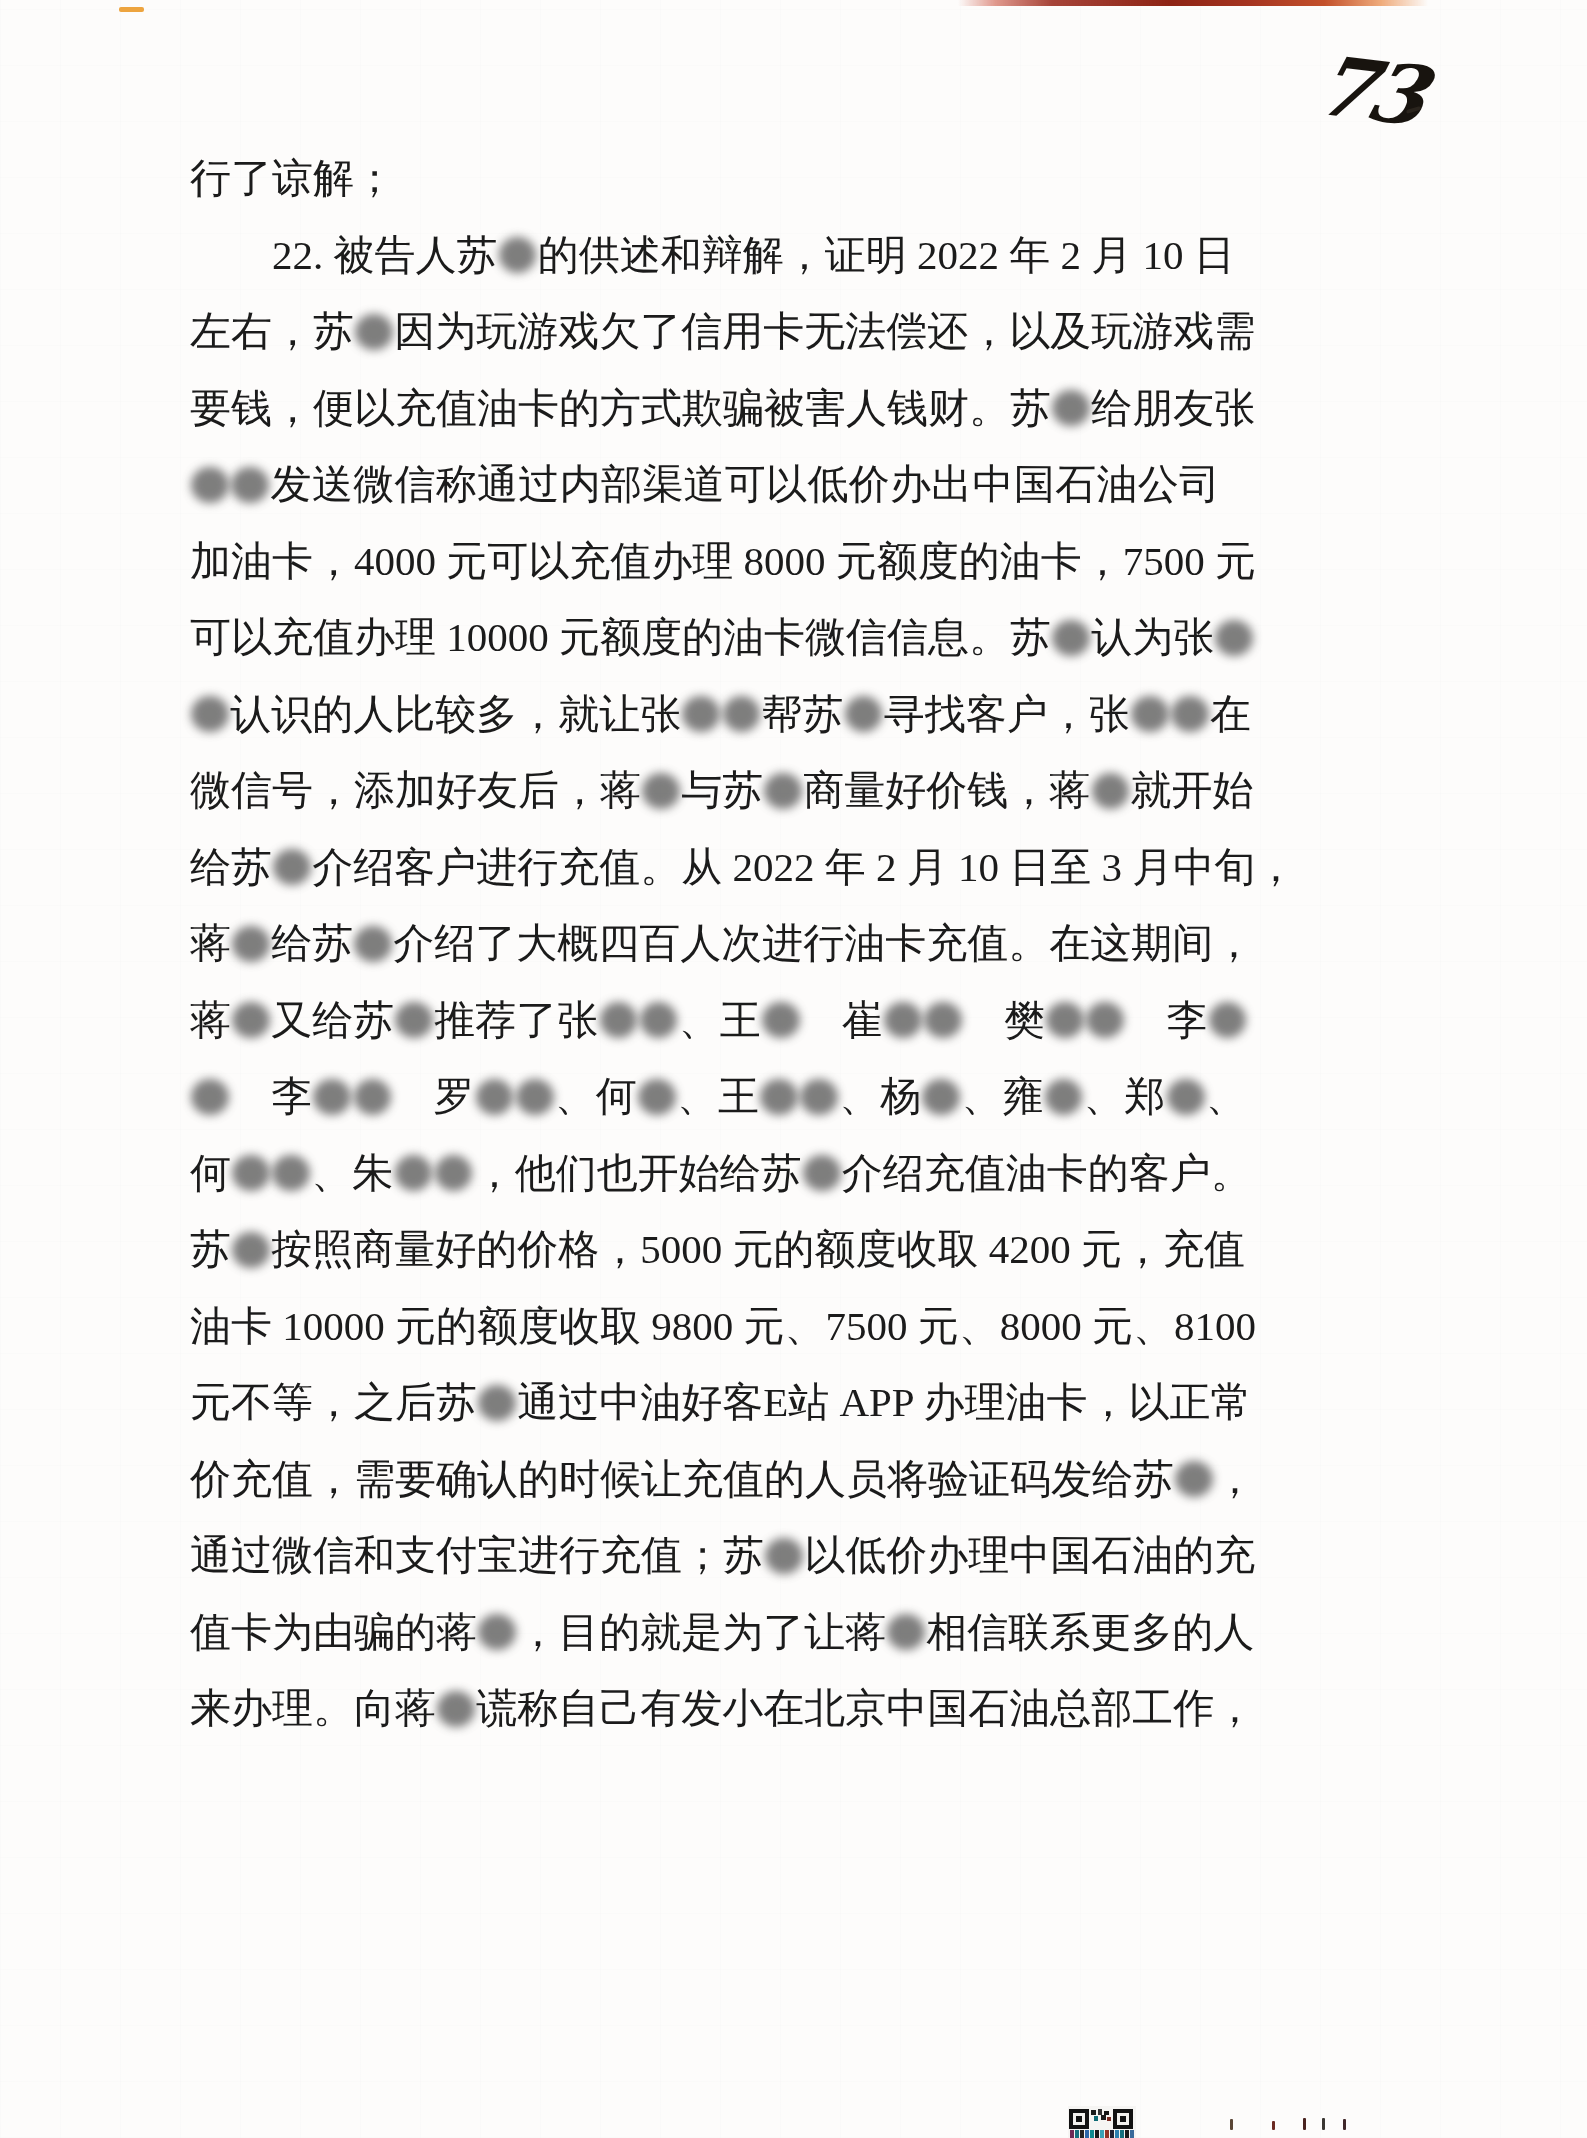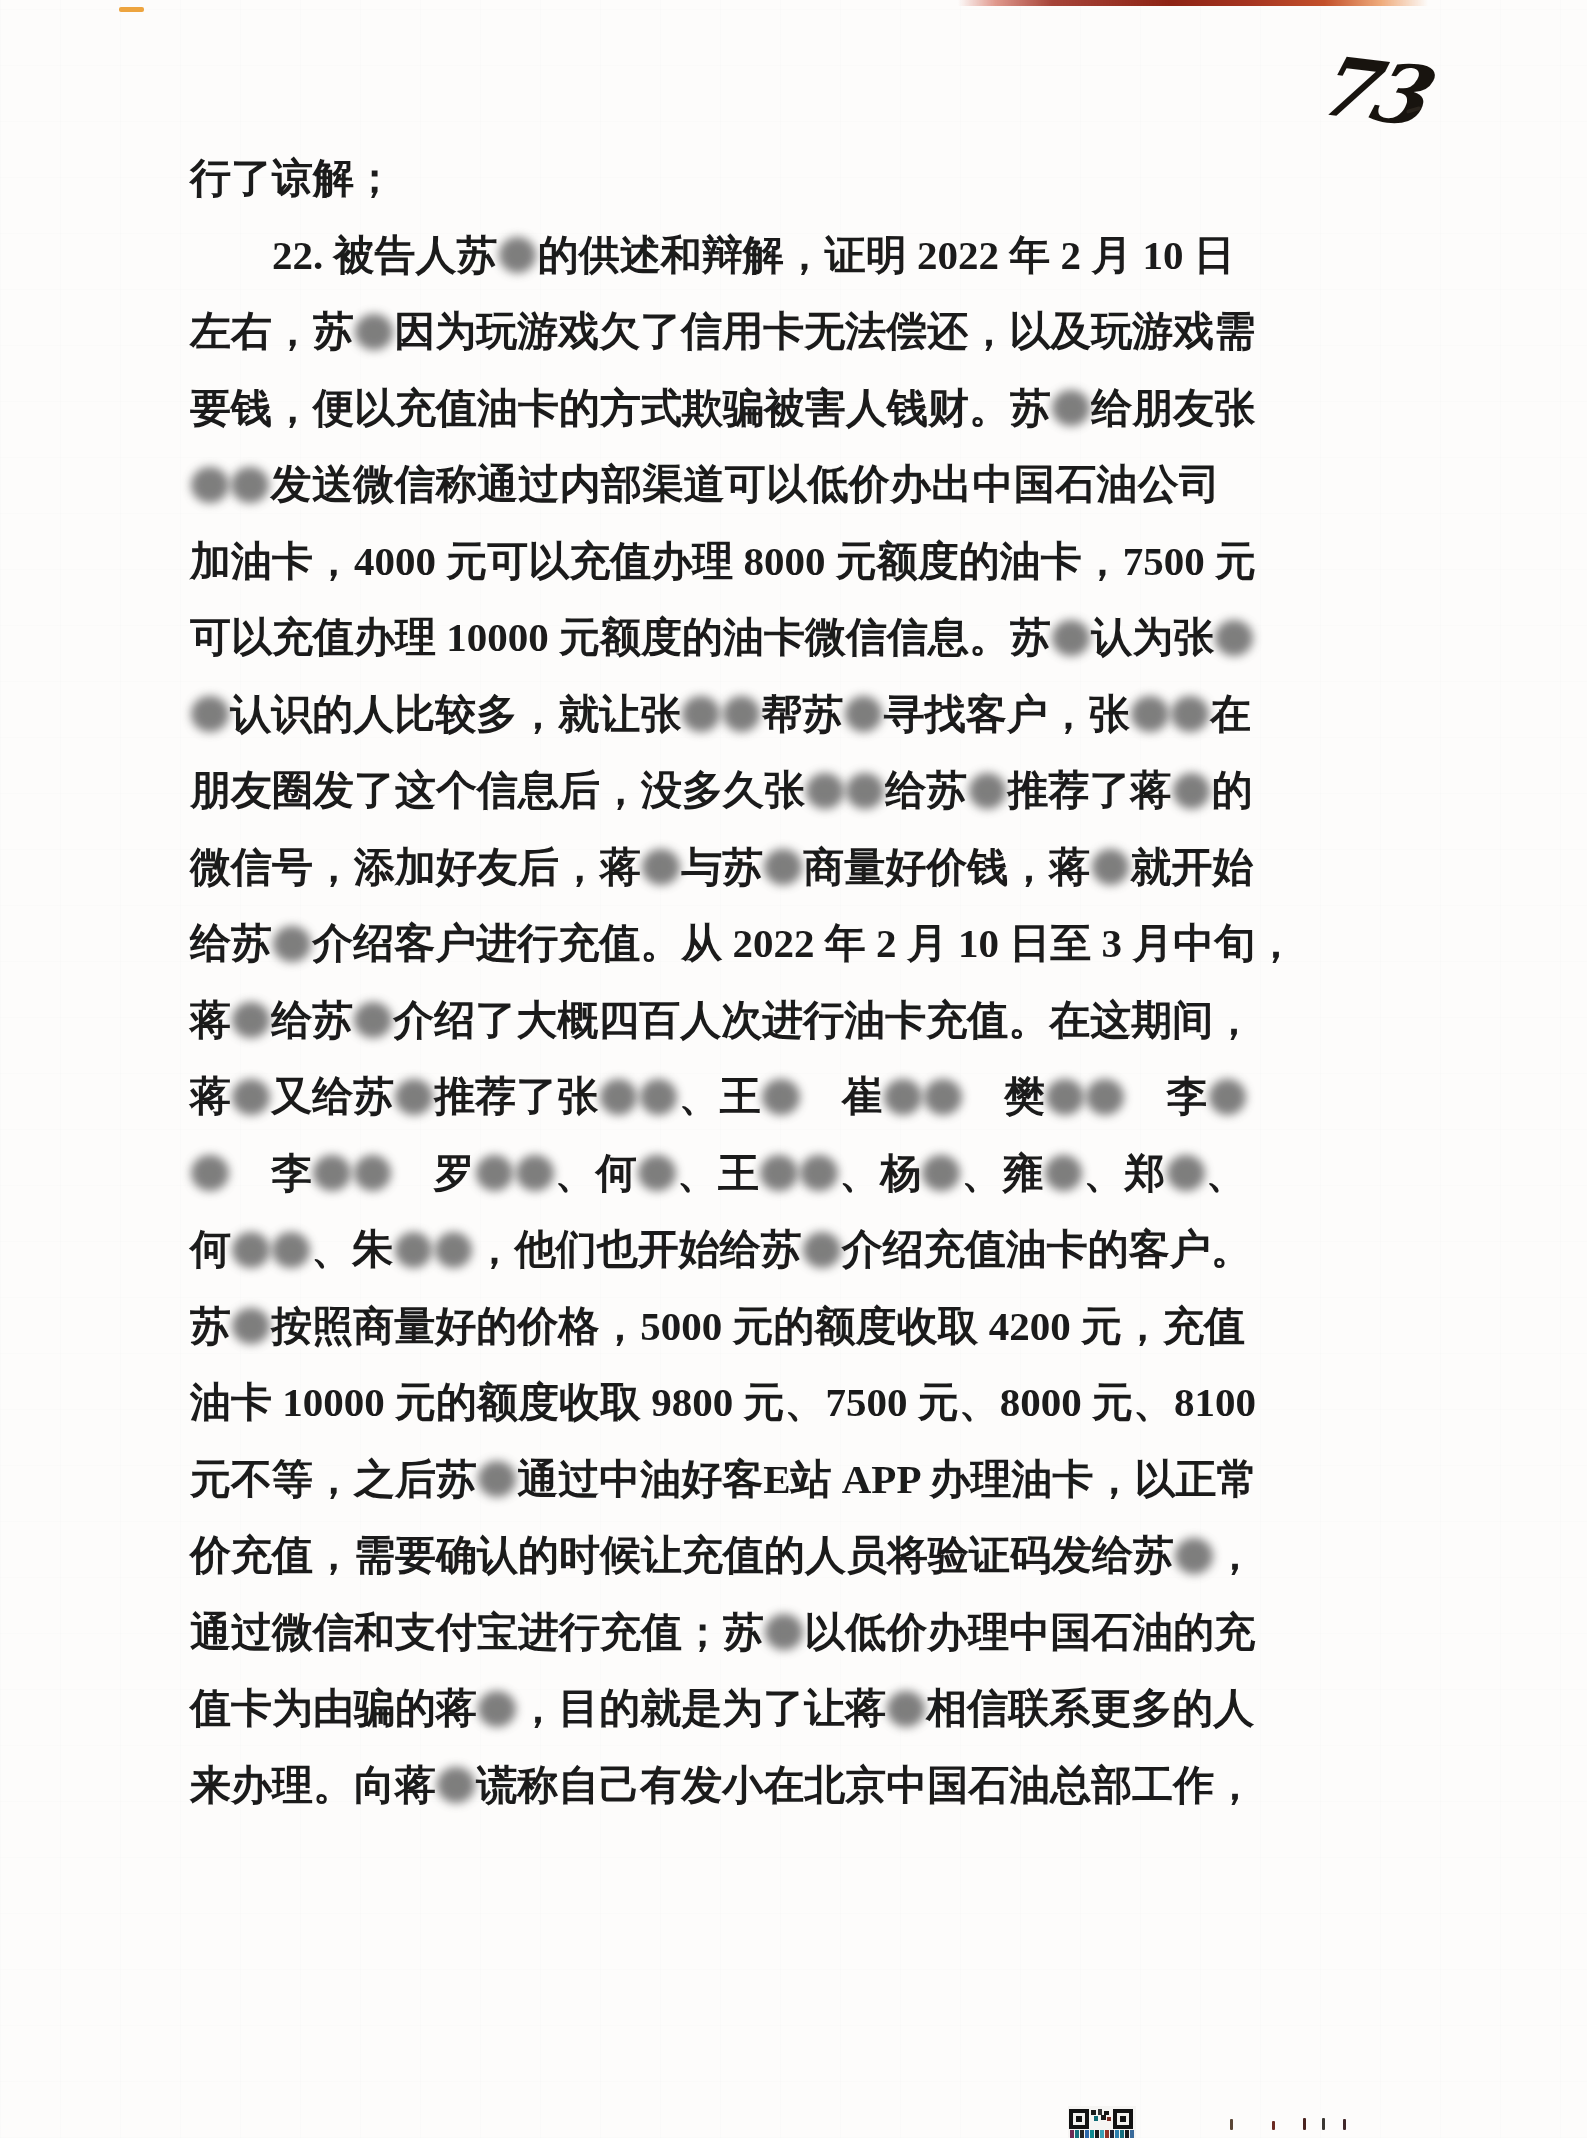--- a/index.html
+++ b/index.html
@@ -42,21 +42,20 @@
   .tick{position:absolute;border-radius:1px;}
   
   .text-block{
     position:absolute;left:190px;top:140px;width:1030px;
     font-size:41px;line-height:76.5px;color:#1b1b1b;
   }
   .doc-line{
     height:76.5px;white-space:nowrap;
     text-align:justify;text-align-last:justify;
     text-justify:inter-ideograph;
-    font-weight:bold;
   }
   .doc-line.short{text-align:left;text-align-last:left;}
   .doc-line.indent{text-indent:2em;}
   .redact{
     display:inline-block;width:0.92em;height:0.88em;
     margin:0 0.03em;vertical-align:-0.12em;
     background:#4e4e4e;border-radius:50%;
     filter:blur(5px);opacity:.72;
   }
 </style>
@@ -76,21 +75,20 @@
 
   <div class="text-block">
       <div class="doc-line short">行了谅解；</div>
       <div class="doc-line indent">22. 被告人苏<span class="redact"></span>的供述和辩解，证明 2022 年 2 月 10 日</div>
       <div class="doc-line">左右，苏<span class="redact"></span>因为玩游戏欠了信用卡无法偿还，以及玩游戏需</div>
       <div class="doc-line">要钱，便以充值油卡的方式欺骗被害人钱财。苏<span class="redact"></span>给朋友张</div>
       <div class="doc-line"><span class="redact"></span><span class="redact"></span>发送微信称通过内部渠道可以低价办出中国石油公司</div>
       <div class="doc-line">加油卡，4000 元可以充值办理 8000 元额度的油卡，7500 元</div>
       <div class="doc-line">可以充值办理 10000 元额度的油卡微信信息。苏<span class="redact"></span>认为张<span class="redact"></span></div>
       <div class="doc-line"><span class="redact"></span>认识的人比较多，就让张<span class="redact"></span><span class="redact"></span>帮苏<span class="redact"></span>寻找客户，张<span class="redact"></span><span class="redact"></span>在</div>
-      <div class="doc-line">朋友圈发了这个信息后，没多久张<span class="redact"></span><span class="redact"></span>给苏<span class="redact"></span>推荐了蒋<span class="redact"></span>的</div>
       <div class="doc-line">微信号，添加好友后，蒋<span class="redact"></span>与苏<span class="redact"></span>商量好价钱，蒋<span class="redact"></span>就开始</div>
       <div class="doc-line">给苏<span class="redact"></span>介绍客户进行充值。从 2022 年 2 月 10 日至 3 月中旬，</div>
       <div class="doc-line">蒋<span class="redact"></span>给苏<span class="redact"></span>介绍了大概四百人次进行油卡充值。在这期间，</div>
       <div class="doc-line">蒋<span class="redact"></span>又给苏<span class="redact"></span>推荐了张<span class="redact"></span><span class="redact"></span>、王<span class="redact"></span>　崔<span class="redact"></span><span class="redact"></span>　樊<span class="redact"></span><span class="redact"></span>　李<span class="redact"></span></div>
       <div class="doc-line"><span class="redact"></span>　李<span class="redact"></span><span class="redact"></span>　罗<span class="redact"></span><span class="redact"></span>、何<span class="redact"></span>、王<span class="redact"></span><span class="redact"></span>、杨<span class="redact"></span>、雍<span class="redact"></span>、郑<span class="redact"></span>、</div>
       <div class="doc-line">何<span class="redact"></span><span class="redact"></span>、朱<span class="redact"></span><span class="redact"></span>，他们也开始给苏<span class="redact"></span>介绍充值油卡的客户。</div>
       <div class="doc-line">苏<span class="redact"></span>按照商量好的价格，5000 元的额度收取 4200 元，充值</div>
       <div class="doc-line">油卡 10000 元的额度收取 9800 元、7500 元、8000 元、8100</div>
       <div class="doc-line">元不等，之后苏<span class="redact"></span>通过中油好客E站 APP 办理油卡，以正常</div>
       <div class="doc-line">价充值，需要确认的时候让充值的人员将验证码发给苏<span class="redact"></span>，</div>

